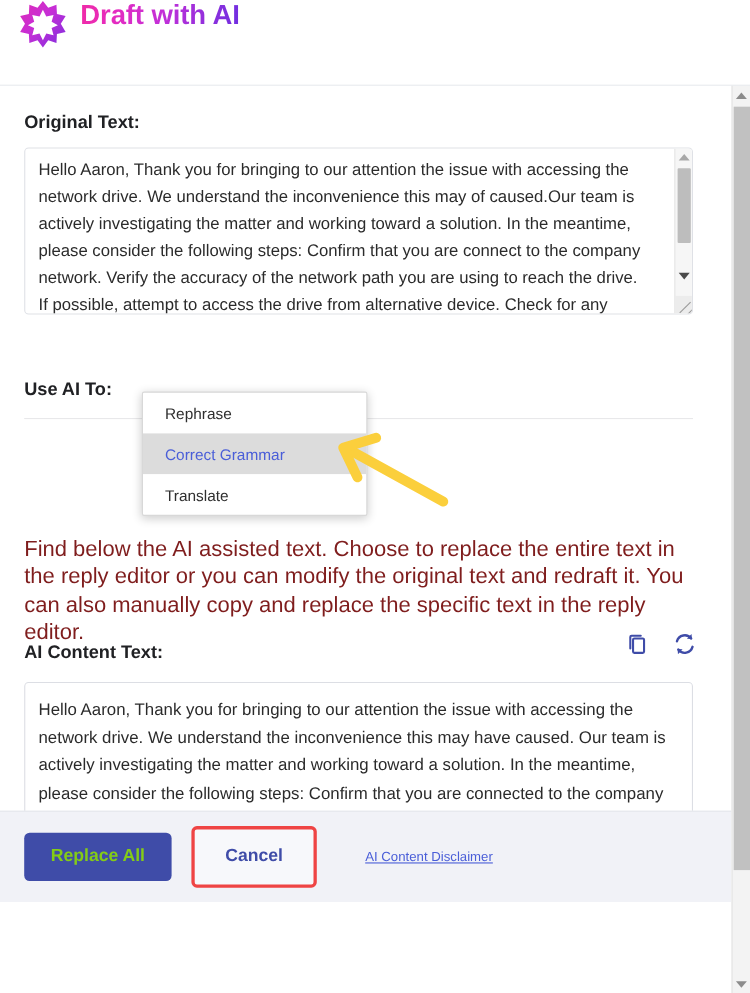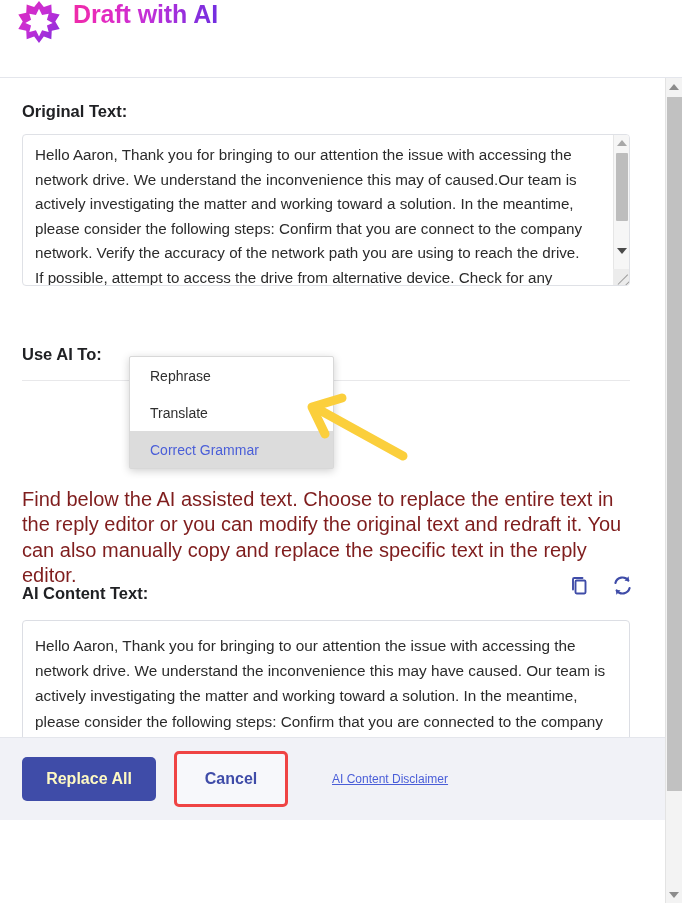--- a/index.html
+++ b/index.html
@@ -232,21 +232,21 @@
     border-top: 1px solid #e4e6ec;
     display: flex;
     align-items: center;
     padding-left: 22px;
   }
   .btn-primary {
     height: 44px;
     min-width: 134px;
     padding: 0 18px;
     background: #3f4ca8;
-    color: #fef9c3;
+    color: #84cc16;
     border: none;
     border-radius: 5px;
     font-family: "Liberation Sans", sans-serif;
     font-size: 16px;
     font-weight: bold;
     cursor: pointer;
   }
   .btn-secondary {
     height: 56px;
     min-width: 114px;
@@ -334,22 +334,22 @@
           </div>
       </div>
       <div class="sb-grip"></div>
     </div>
 
     <div class="section-label" id="useai-label">Use AI To:</div>
     <div class="divider" id="div1"></div>
 
     <div class="dropdown">
       <div class="dd-item">Rephrase</div>
+      <div class="dd-item selected">Correct Grammar</div>
       <div class="dd-item">Translate</div>
-      <div class="dd-item selected">Correct Grammar</div>
     </div>
 
     <svg class="arrow-annot" viewBox="0 0 120 92">
       <path d="M103 80 L16 32" stroke="#fbcf3c" stroke-width="9" stroke-linecap="round" fill="none"></path>
       <path d="M42 22 L12 31 L25 58" stroke="#fbcf3c" stroke-width="9" stroke-linecap="round" stroke-linejoin="round" fill="none"></path>
     </svg>
 
     <div id="para">Find below the AI assisted text. Choose to replace the entire text in the reply editor or you can modify the original text and redraft it. You can also manually copy and replace the specific text in the reply editor.</div>
 
     <div class="section-label" id="ai-label">AI Content Text:</div>

